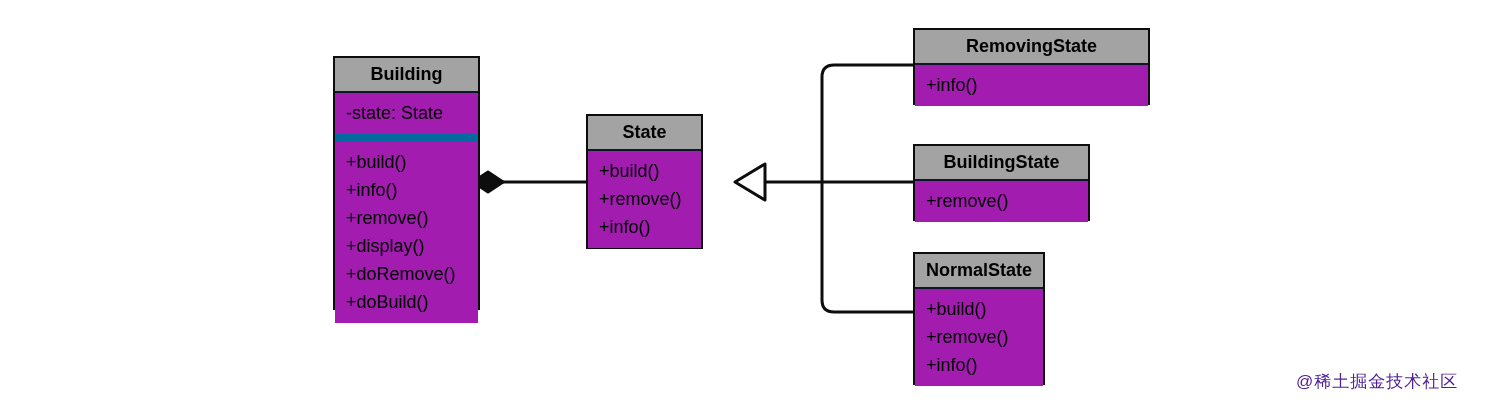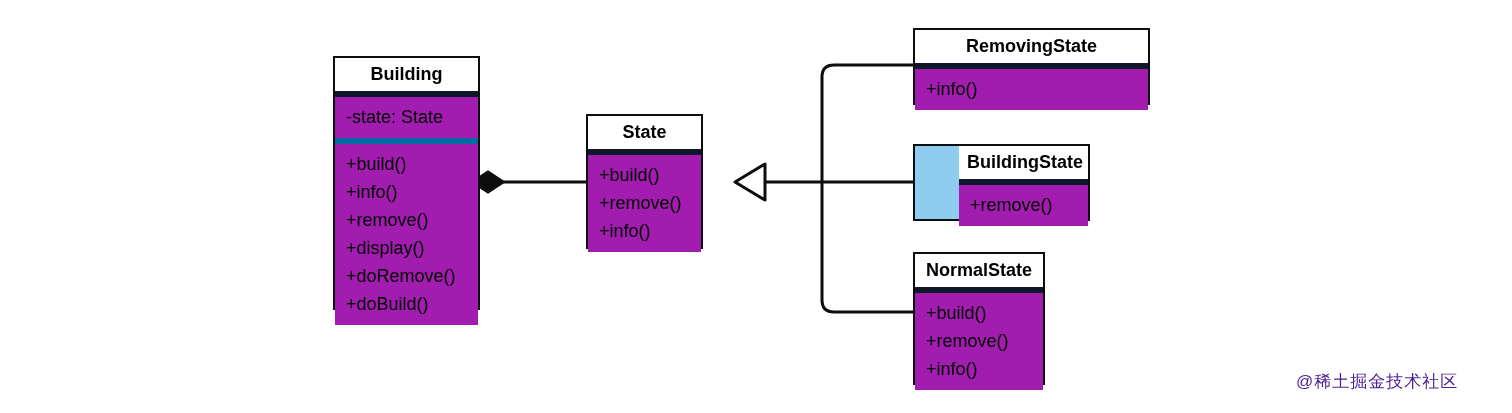--- a/index.html
+++ b/index.html
@@ -26,37 +26,37 @@
   }
   .uml-class {
     position: absolute;
     box-sizing: border-box;
     border: 2px solid #0d0d0d;
     background: #8ecdef;
     z-index: 5;
   }
   .uml-header {
     box-sizing: border-box;
-    border-bottom: 6px solid #0f172a;
-    background: #ffffff;
+    border-bottom: 2px solid #0f172a;
+    background: #a3a3a3;
     font-weight: bold;
     font-size: 18px;
     color: #000000;
     text-align: center;
     line-height: 1;
     padding: 7px 8px 8px 8px;
     white-space: nowrap;
   }
   .uml-compartment {
     box-sizing: border-box;
     background: #a21caf;
     padding: 6px 0 7px 0;
   }
   .uml-compartment.divided {
-    border-bottom: 6px solid #0369a1;
+    border-bottom: 8px solid #0369a1;
   }
   .uml-member {
     font-size: 18px;
     color: #000000;
     line-height: 28px;
     padding: 0 8px 0 11px;
     white-space: nowrap;
   }
   .watermark {
     position: absolute;
@@ -117,21 +117,21 @@
     </div>
   </div>
 
   <div class="uml-class" style="left:913px; top:28px; width:237px; height:77px;">
     <div class="uml-header">RemovingState</div>
     <div class="uml-compartment">
       <div class="uml-member">+info()</div>
     </div>
   </div>
 
-  <div class="uml-class" style="left:913px; top:144px; width:177px; height:77px;padding-left:44px;">
+  <div class="uml-class" style="left:913px; top:144px; width:177px; height:77px;">
     <div class="uml-header">BuildingState</div>
     <div class="uml-compartment">
       <div class="uml-member">+remove()</div>
     </div>
   </div>
 
   <div class="uml-class" style="left:913px; top:252px; width:132px; height:133px;">
     <div class="uml-header">NormalState</div>
     <div class="uml-compartment">
       <div class="uml-member">+build()</div>

